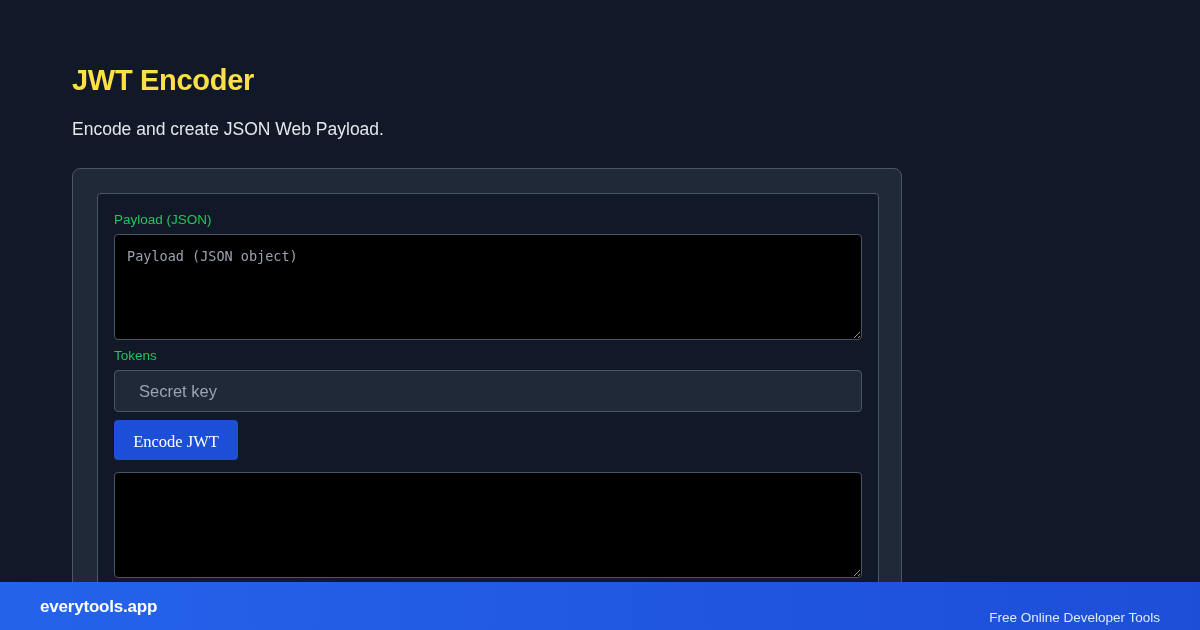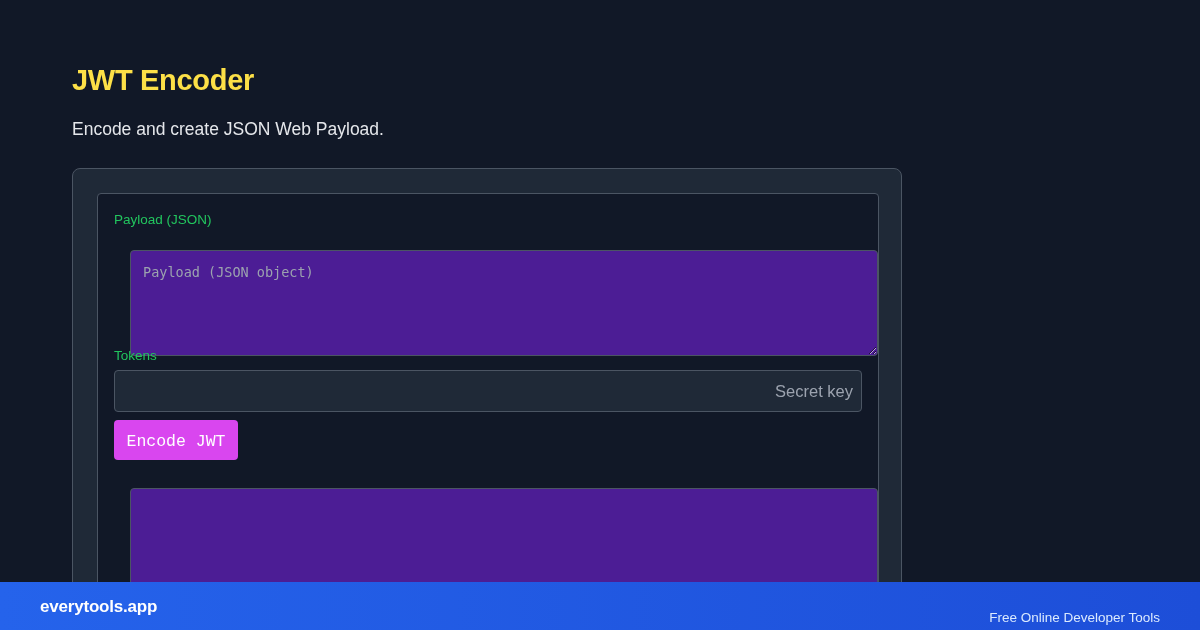--- a/index.html
+++ b/index.html
@@ -22,37 +22,37 @@
   }
   .inner-card {
     position: absolute; left: 97px; top: 193px; width: 782px; height: 460px;
     background: #111827; border: 1px solid #4b5563; border-radius: 4px; box-sizing: border-box;
   }
   .field-label {
     position: absolute; left: 114px; font-size: 13.5px; font-weight: 400; color: #22c55e;
   }
   .textarea {
     position: absolute; left: 114px; width: 748px; height: 106px;
-    background: #4c1d95; border: 1px solid #4b5563; border-radius: 4px; box-sizing: border-box;
-    color: #9ca3af; resize: vertical; padding: 13px 12px; margin: 16px;
+    background: #000000; border: 1px solid #4b5563; border-radius: 4px; box-sizing: border-box;
+    color: #9ca3af; resize: vertical; padding: 13px 12px; margin: 0;
     font-family: "DejaVu Sans Mono", "Liberation Mono", monospace; font-size: 13.5px;
     outline: none;
   }
   .textarea::placeholder { color: #9ca3af; }
   .text-input {
     position: absolute; left: 114px; top: 370px; width: 748px; height: 42px;
     background: #1f2937; border: 1px solid #4b5563; border-radius: 4px; box-sizing: border-box;
-    padding: 0 8px; margin: 0; color: #e5e7eb;
-    font-family: "Liberation Sans", "DejaVu Sans", sans-serif; font-size: 16.5px; outline: none; text-align: right;
+    padding: 0 24px; margin: 0; color: #e5e7eb;
+    font-family: "Liberation Sans", "DejaVu Sans", sans-serif; font-size: 16.5px; outline: none;
   }
   .text-input::placeholder { color: #9ca3af; }
   .encode-button {
     position: absolute; left: 114px; top: 420px; width: 124px; height: 40px;
-    background: #d946ef; color: #ffffff; border: none; border-radius: 4px;
-    font-family: Liberation Mono, monospace; font-size: 16.5px;
+    background: #1d4ed8; color: #ffffff; border: none; border-radius: 4px;
+    font-family: Liberation Serif, serif; font-size: 16.5px;
     cursor: pointer; padding: 12px;
   }
   .footer {
     position: absolute; left: 0; top: 582px; width: 1200px; height: 48px;
     background: linear-gradient(90deg, #2563eb 0%, #1d4ed8 100%);
   }
   .footer-brand {
     position: absolute; left: 40px; top: 15px; font-size: 17px; font-weight: 700; color: #ffffff;
     letter-spacing: -0.2px;
   }

